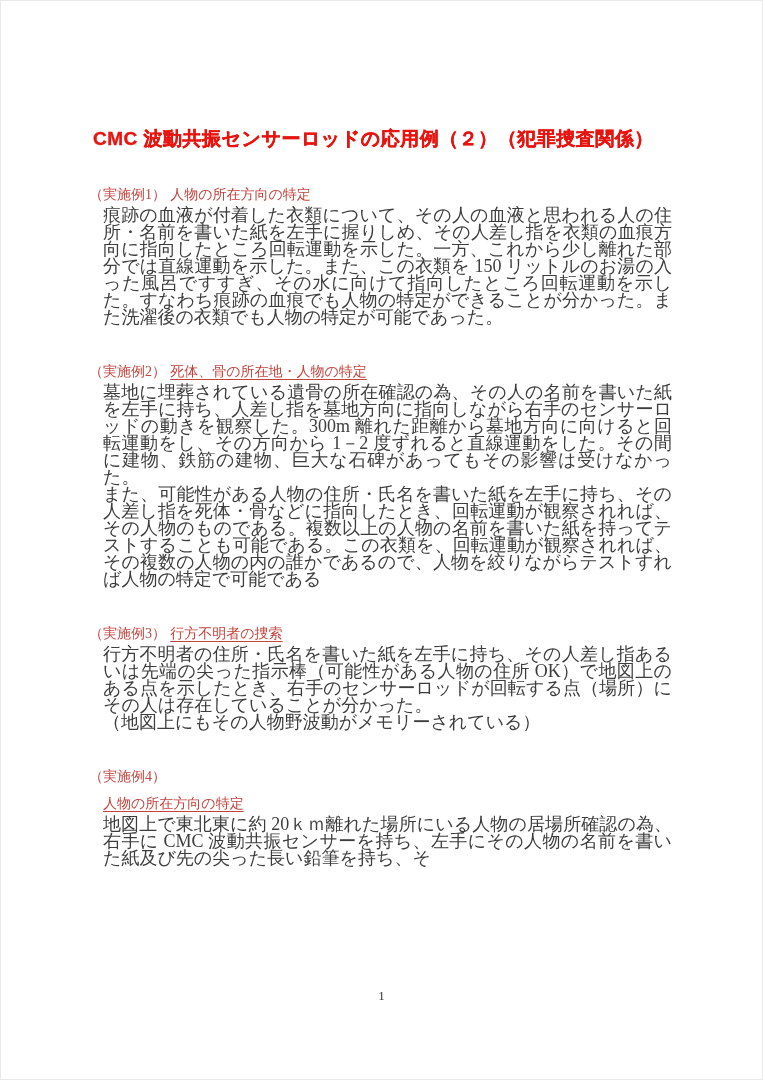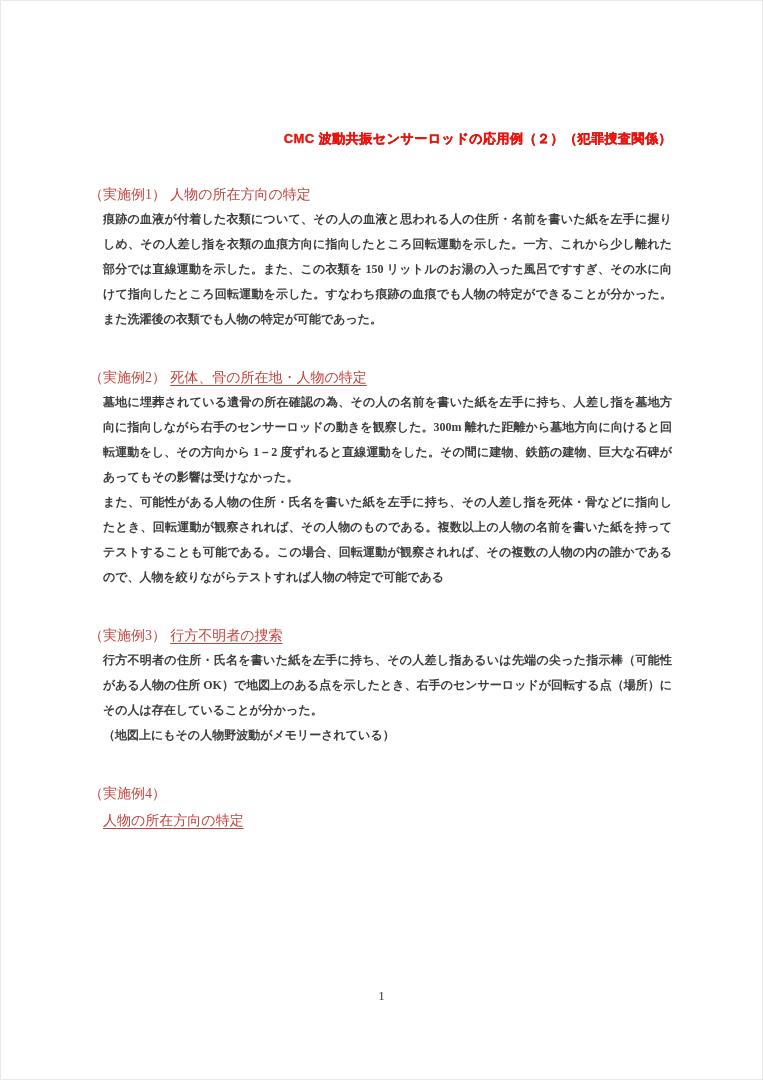--- a/index.html
+++ b/index.html
@@ -19,27 +19,26 @@
     height: 1080px;
     background: #ffffff;
     outline: 1px solid #e9e9e9;
     outline-offset: -1px;
     overflow: hidden;
     padding: 126px 91px 0 89px;
   }
   .doc-title {
     font-family: "Liberation Sans", "DejaVu Sans", sans-serif;
     font-weight: 800;
-    font-size: 13px;
+    font-size: 19px;
     letter-spacing: 0.5px;
     color: var(--title-red, #e8140f);
     line-height: 26px;
     margin-left: 4px;
     margin-bottom: 30px;
-    text-align: right;
     -webkit-text-stroke: 0.4px var(--title-red, #e8140f);
   }
   .section { margin-top: 33px; }
   .section:first-child { margin-top: 0; }
   .section-heading {
     font-size: 14px;
     line-height: 25px;
     color: var(--heading-red, #c1453e);
   }
   .section-label { margin-right: 0.3em; }
@@ -51,26 +50,25 @@
   .section-heading.stacked .section-title {
     display: inline-block;
     margin-left: 14px;
   }
   .section-title.underlined {
     text-decoration: underline;
     text-underline-offset: 3px;
   }
   .section-body { margin-left: 14px; }
   .para {
-    font-size: 12px;
-    line-height: 25px;
+    font-size: 18px;
+    line-height: 17px;
     color: var(--body-text, #3d3d3d);
     text-align: justify;
     text-justify: inter-ideograph;
-    font-weight: bold;
   }
   .page-number {
     position: absolute;
     bottom: 76px;
     left: 0;
     right: 0;
     text-align: center;
     font-size: 13px;
     color: #3a3a3a;
   }
@@ -85,30 +83,33 @@
     <div class="section-heading"><span class="section-label">（実施例1）</span><span class="section-title">人物の所在方向の特定</span></div>
     <div class="section-body">
           <p class="para">痕跡の血液が付着した衣類について、その人の血液と思われる人の住所・名前を書いた紙を左手に握りしめ、その人差し指を衣類の血痕方向に指向したところ回転運動を示した。一方、これから少し離れた部分では直線運動を示した。また、この衣類を 150 リットルのお湯の入った風呂ですすぎ、その水に向けて指向したところ回転運動を示した。すなわち痕跡の血痕でも人物の特定ができることが分かった。また洗濯後の衣類でも人物の特定が可能であった。</p>
         </div>
   </section>
 
   <section class="section">
     <div class="section-heading"><span class="section-label">（実施例2）</span><span class="section-title underlined">死体、骨の所在地・人物の特定</span></div>
     <div class="section-body">
           <p class="para">墓地に埋葬されている遺骨の所在確認の為、その人の名前を書いた紙を左手に持ち、人差し指を墓地方向に指向しながら右手のセンサーロッドの動きを観察した。300m 離れた距離から墓地方向に向けると回転運動をし、その方向から 1－2 度ずれると直線運動をした。その間に建物、鉄筋の建物、巨大な石碑があってもその影響は受けなかった。</p>
-          <p class="para">また、可能性がある人物の住所・氏名を書いた紙を左手に持ち、その人差し指を死体・骨などに指向したとき、回転運動が観察されれば、その人物のものである。複数以上の人物の名前を書いた紙を持ってテストすることも可能である。この場合、回転運動が観察されれば、その複数の人物の内の誰かであるので、人物を絞りながらテストすれば人物の特定で可能である</p>
+          <p class="para">また、可能性がある人物の住所・氏名を書いた紙を左手に持ち、その人差し指を死体・骨などに指向したとき、回転運動が観察されれば、その人物のものである。複数以上の人物の名前を書いた紙を持ってテストすることも可能である。この衣類を、回転運動が観察されれば、その複数の人物の内の誰かであるので、人物を絞りながらテストすれば人物の特定で可能である</p>
         </div>
   </section>
 
   <section class="section">
     <div class="section-heading"><span class="section-label">（実施例3）</span><span class="section-title underlined">行方不明者の捜索</span></div>
     <div class="section-body">
           <p class="para">行方不明者の住所・氏名を書いた紙を左手に持ち、その人差し指あるいは先端の尖った指示棒（可能性がある人物の住所 OK）で地図上のある点を示したとき、右手のセンサーロッドが回転する点（場所）にその人は存在していることが分かった。</p>
           <p class="para">（地図上にもその人物野波動がメモリーされている）</p>
         </div>
   </section>
 
   <section class="section">
     <div class="section-heading stacked"><span class="section-label">（実施例4）</span><span class="section-title underlined">人物の所在方向の特定</span></div>
+    <div class="section-body">
+          <p class="para">地図上で東北東に約 20ｋｍ離れた場所にいる人物の居場所確認の為、右手に CMC 波動共振センサーを持ち、左手にその人物の名前を書いた紙及び先の尖った長い鉛筆を持ち、そ</p>
+        </div>
   </section>
 </div>
   <div class="page-number">1</div>
 </div>
 
 </body></html>

